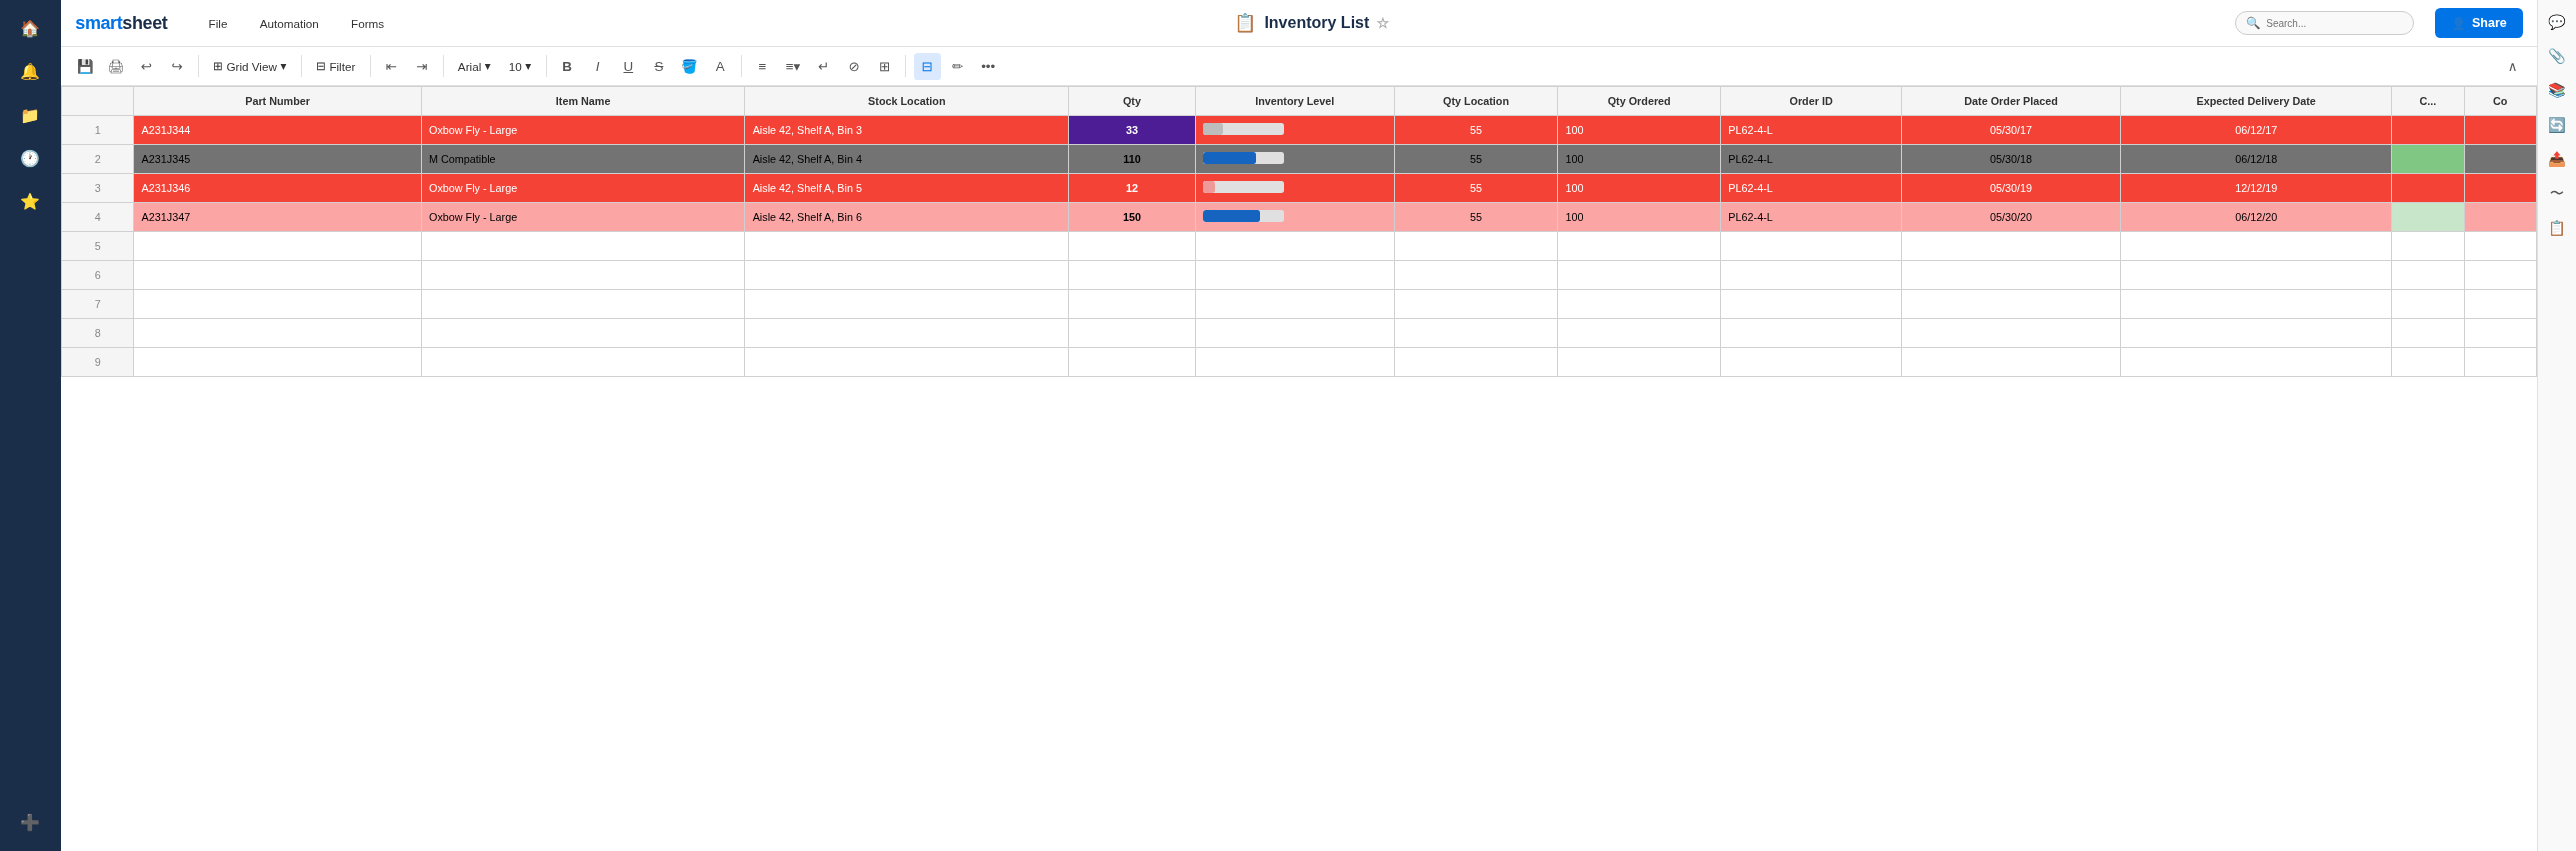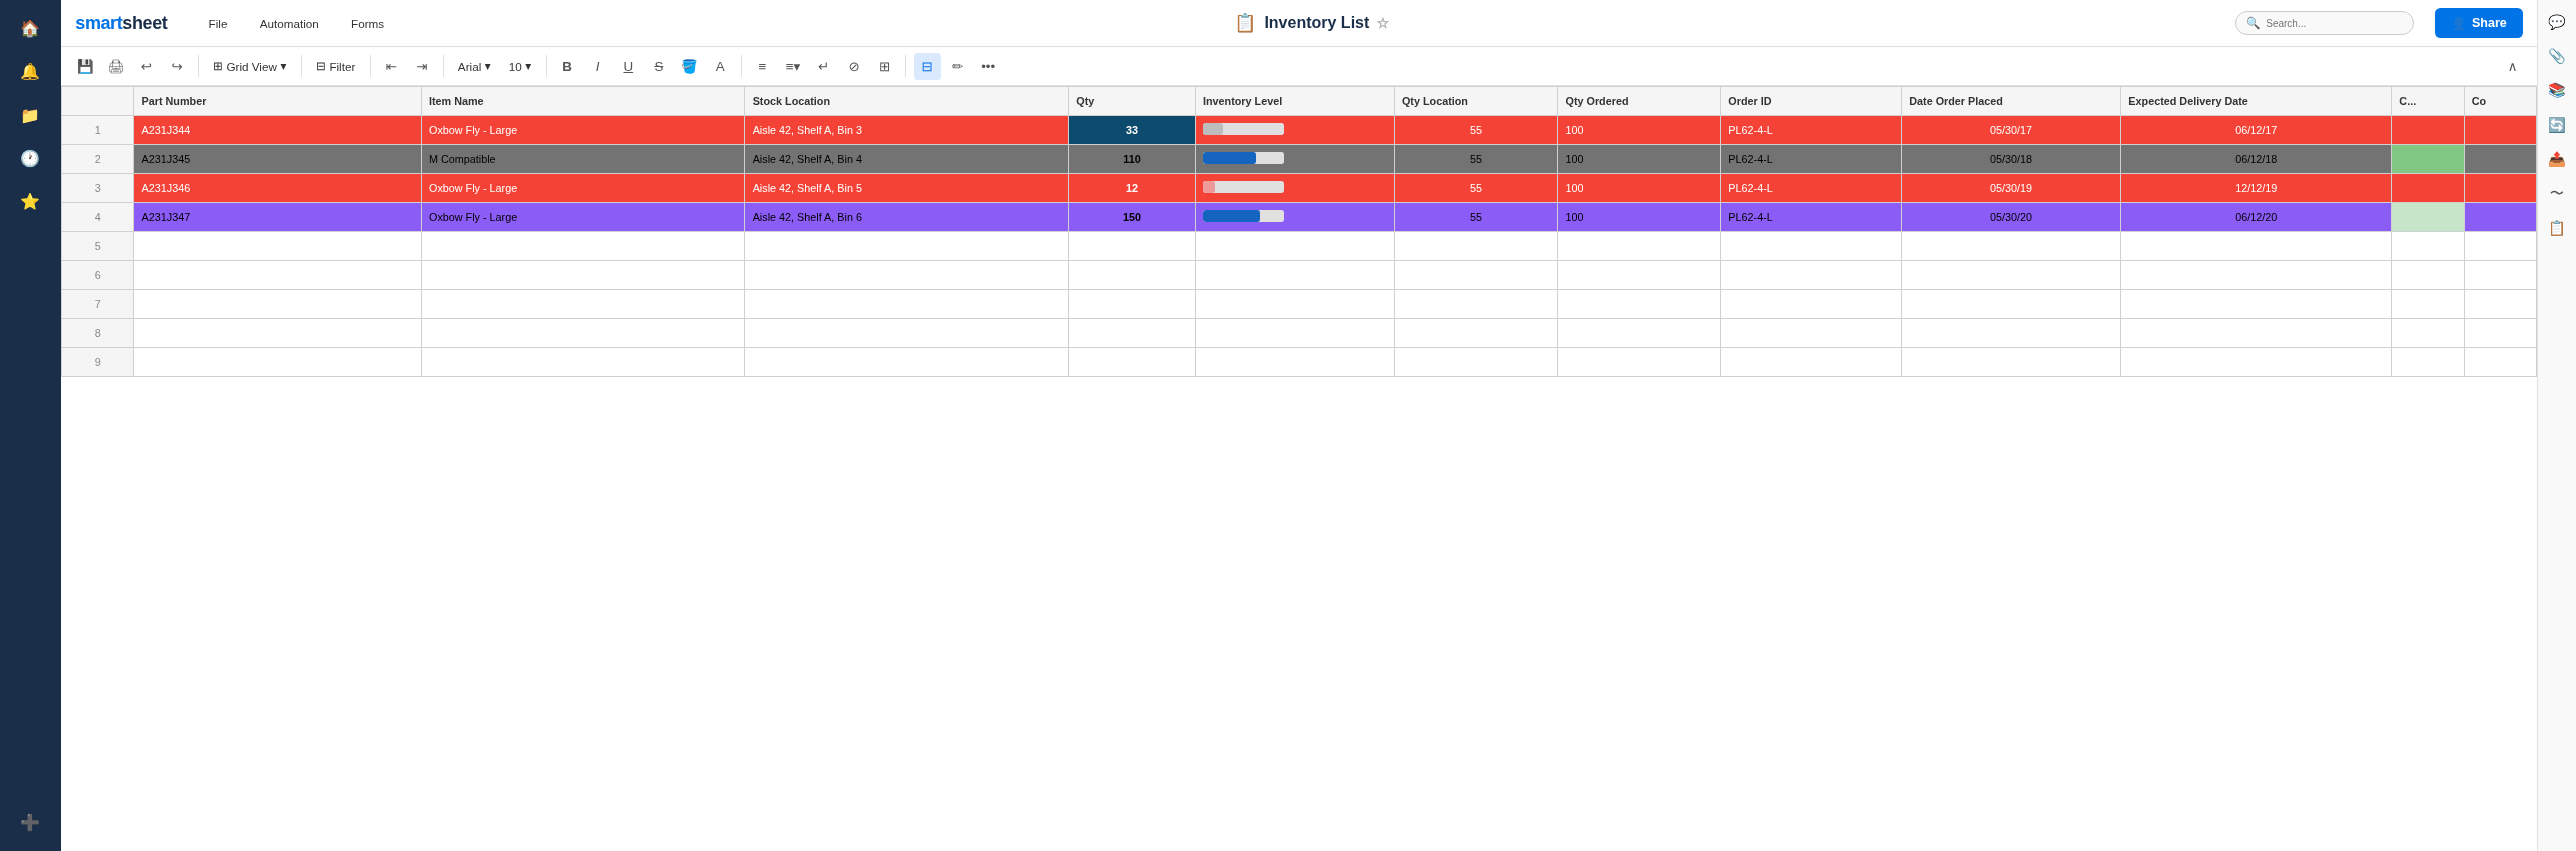--- a/index.html
+++ b/index.html
@@ -160,21 +160,21 @@
     .sheet-table th, .sheet-table td {
       border: 0.9px solid #d0d0d0;
       padding: 0 7.2px;
       font-size: 10.8px;
       white-space: nowrap;
       height: 29px;
     }
     .sheet-table th {
       background: #f5f5f5;
       font-weight: 600;
-      text-align: left;
+      text-align: center;
       color: #333;
       vertical-align: middle;
       position: sticky;
       top: 0;
       z-index: 10;
     }
     .col-row-num {
       width: 36px;
       text-align: center;
       background: #f5f5f5;
@@ -204,21 +204,21 @@
     .col-dateord { width: 90px; text-align: center; }
     .col-expdate { width: 99px; text-align: center; }
     .col-c { width: 36px; }
     .col-co { width: 36px; }
 
     
     .row-red td { background: #f44336; color: #fff; }
     .row-red td.col-row-num { background: #f5f5f5; color: #888; }
     .row-green td { background: #737373; color: #000; }
     .row-green td.col-row-num { background: #f5f5f5; color: #888; }
-    .row-green-light td { background: #8b5cf6; color: #000; }
+    .row-green-light td { background: #fca5a5; color: #000; }
     .row-green-light td.col-row-num { background: #f5f5f5; color: #888; }
     .row-empty td { background: #fff; }
     .row-empty td.col-row-num { background: #f5f5f5; }
 
     
     .inv-bar-container {
       width: 81px;
       height: 12.5px;
       background: #e0e0e0;
       border-radius: 2.7px;
@@ -368,21 +368,21 @@
           <th class="col-c col-header-multi">C...</th>
           <th class="col-co col-header-multi">Co</th>
         </tr>
       </thead>
       <tbody id="sheet-body">
       <tr class="row-red">
             <td class="col-row-num">1</td>
             <td class="col-part">A231J344</td>
             <td class="col-item">Oxbow Fly - Large</td>
             <td class="col-stock">Aisle 42, Shelf A, Bin 3</td>
-            <td class="col-qty qty-cell" style="background: #0c4a6e; color: rgb(255, 255, 255);">33</td>
+            <td class="col-qty qty-cell" style="background: #4c1d95; color: rgb(255, 255, 255);">33</td>
             <td class="col-inv"><div class="inv-bar-container"><div class="inv-bar-fill" style="width: 25%; background: rgb(189, 189, 189);"></div></div></td>
             <td class="col-qtyreq">55</td>
             <td class="col-qtyord">100</td>
             <td class="col-orderid">PL62-4-L</td>
             <td class="col-dateord">05/30/17</td>
             <td class="col-expdate">06/12/17</td>
             <td class="col-c" style="background: rgb(244, 67, 54);"></td>
             <td class="col-co"></td>
           </tr>
           <tr class="row-green">

